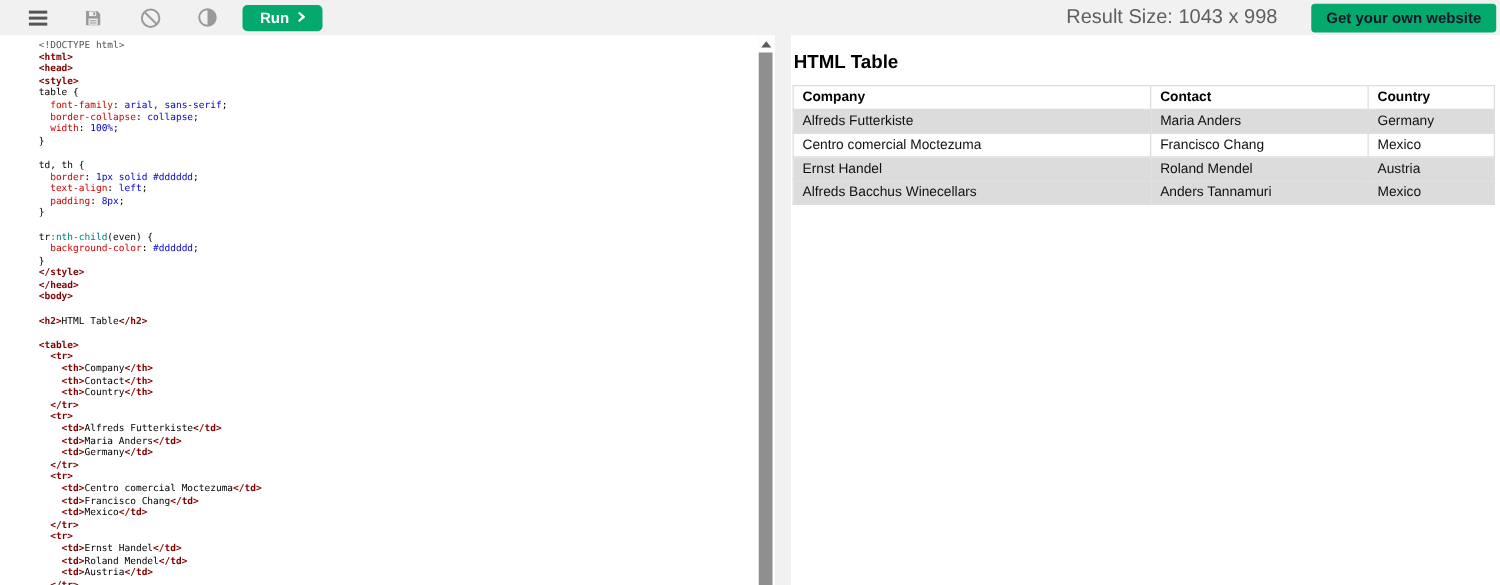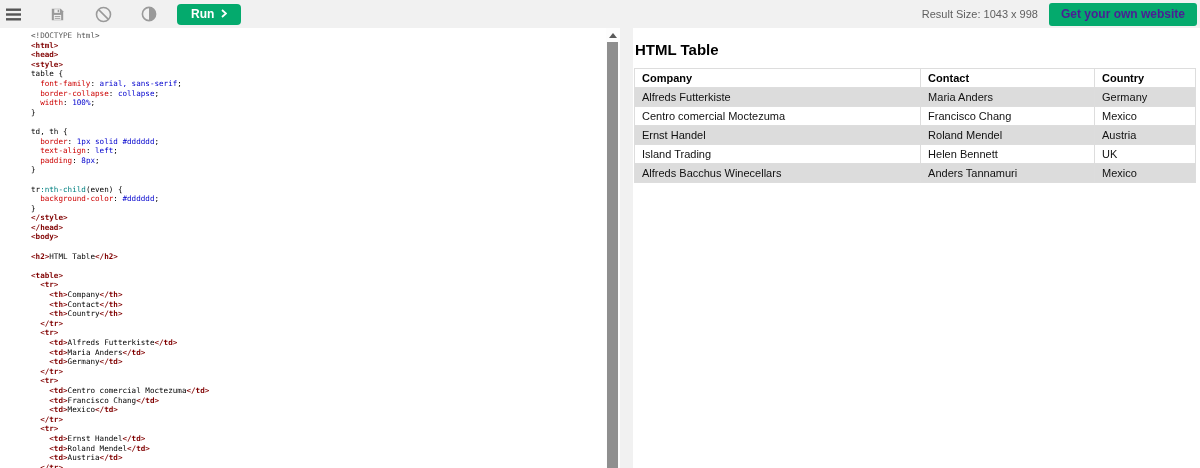--- a/index.html
+++ b/index.html
@@ -1,31 +1,31 @@
 <!DOCTYPE html>
 <html style="--brand: #04AA6D; --topbar-bg: #f1f1f1; --stripe: #dcdcdc; --tbl-border: #dddddd; --c-tag: #800000; --c-prop: #cc0000; --c-val: #0000cd; --c-meta: #555555; --c-pseudo: #008080; --c-plain: #000000;"><head>
 <meta charset="utf-8">
 <style>
   * { margin:0; padding:0; box-sizing:border-box; }
   html,body { width:1200px; height:468px; overflow:hidden; background:#fff;
               font-family:"Liberation Sans", sans-serif; }
 
   
   .topbar { height:28px; background:var(--topbar-bg,#f1f1f1); display:flex;
-            align-items:center; padding:0 3px 0 0; }
+            align-items:center; padding:0 3px 0 17px; }
   .icon-btn { height:28px; display:flex; align-items:center; justify-content:center;
               padding:0 11px; cursor:pointer; }
   .icon-btn svg { display:block; }
   .run-btn { background:var(--brand,#04AA6D); color:#fff; font-weight:bold;
              font-size:12px; border:none; border-radius:4px; height:21px;
              padding:0 14px; margin-left:9px; display:flex; align-items:center;
              gap:7px; cursor:pointer; }
   .spacer { flex:1; }
-  .result-size { font-size:11px; color:#5f5f5f; margin-right:11px; white-space:nowrap; }
-  .cta-btn { background:var(--brand,#04AA6D); color:#4c1d95; font-weight:bold;
+  .result-size { font-size:16px; color:#5f5f5f; margin-right:27px; white-space:nowrap; }
+  .cta-btn { background:var(--brand,#04AA6D); color:#0f172a; font-weight:bold;
              font-size:12px; border:none; border-radius:3px; height:23px;
              padding:0 12px; cursor:pointer; white-space:nowrap; }
 
   
   .main { display:flex; height:440px;padding-left:28px; }
 
   .editor-pane { width:578px; background:#fff; overflow:hidden; }
   .code { font-family:"DejaVu Sans Mono","Liberation Mono",monospace;
           font-size:7.6px; line-height:9.6px; padding:3px 0 0 3px;
           white-space:pre; color:var(--c-plain,#000); }
@@ -151,25 +151,20 @@
           <tr>
             <td>Centro comercial Moctezuma</td>
             <td>Francisco Chang</td>
             <td>Mexico</td>
           </tr>
           <tr class="striped">
             <td>Ernst Handel</td>
             <td>Roland Mendel</td>
             <td>Austria</td>
           </tr>
-          <tr>
-            <td>Island Trading</td>
-            <td>Helen Bennett</td>
-            <td>UK</td>
-          </tr>
           <tr class="striped">
             <td>Alfreds Bacchus Winecellars</td>
             <td>Anders Tannamuri</td>
             <td>Mexico</td>
           </tr>
         </tbody>
     </table>
   </div>
 
 </div>

